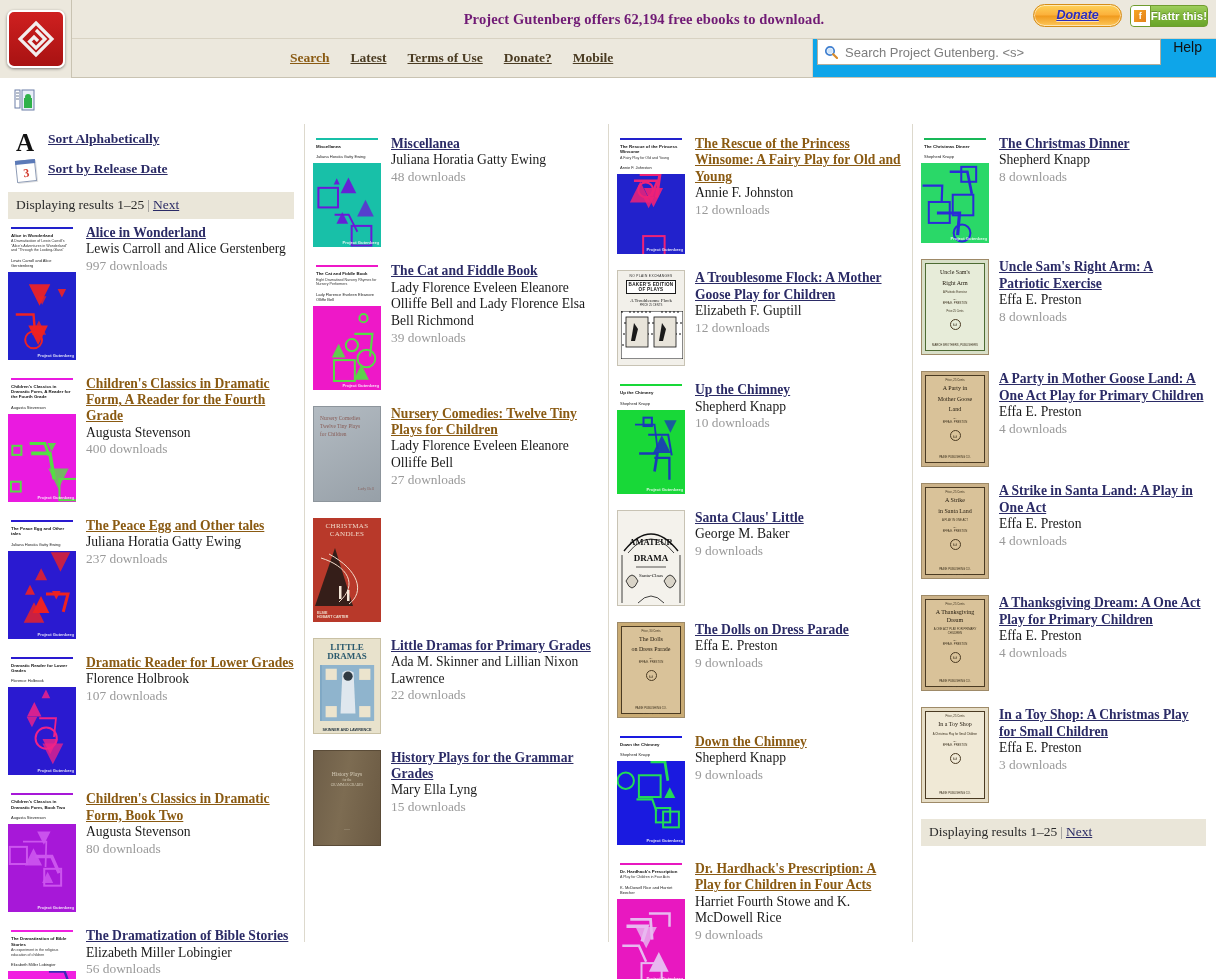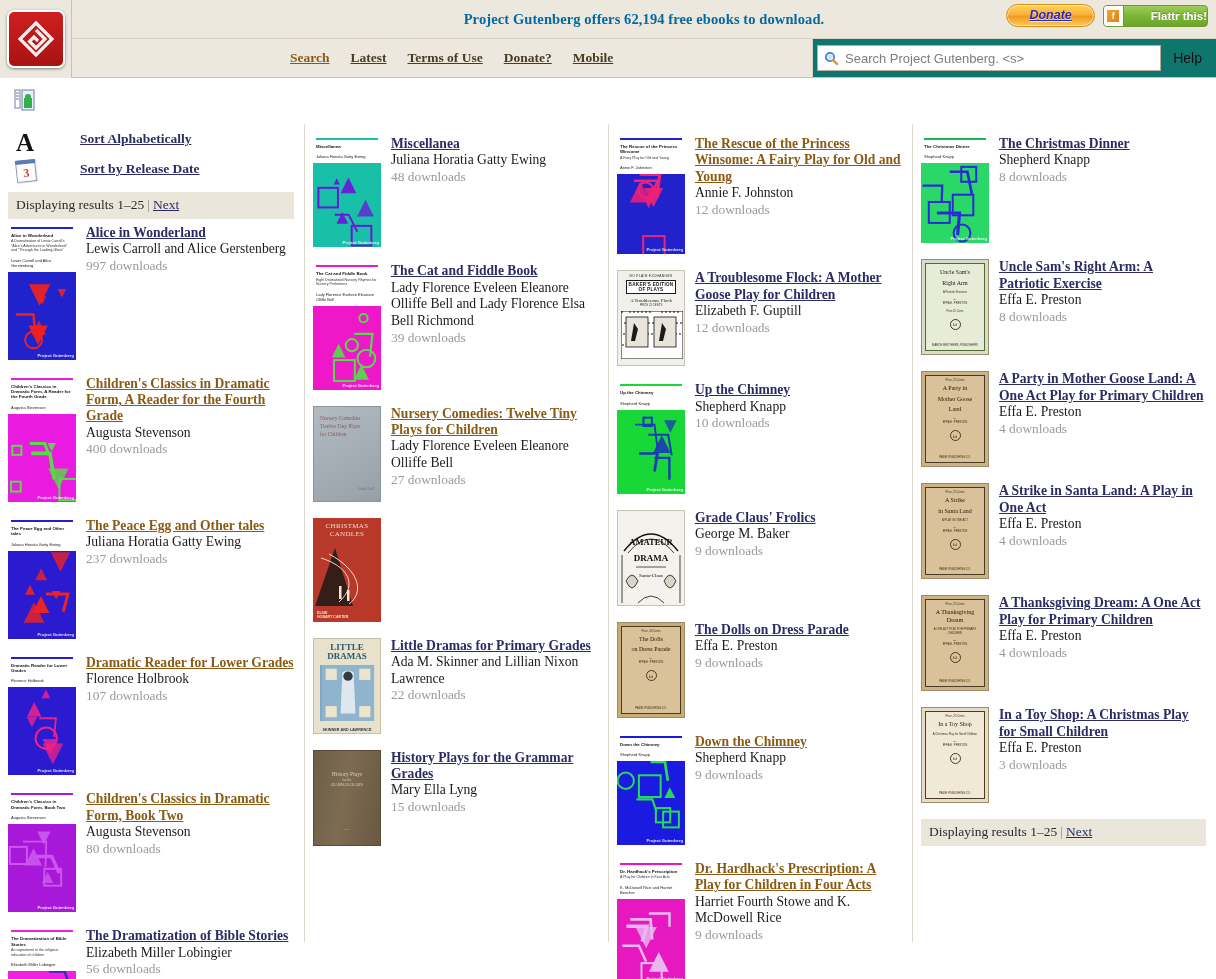--- a/index.html
+++ b/index.html
@@ -39,21 +39,21 @@
 
   .header-right { flex: 1 1 auto; display: flex; flex-direction: column; }
   .hdr-row1 {
     height: 39px;
     display: flex; align-items: center;
     position: relative;
     border-bottom: 1px solid #d8d2c2;
   }
   .offer-text {
     position: absolute; left: 0; right: 0; text-align: center;
-    font-size: 14.5px; font-weight: bold; color: #0369a1;
+    font-size: 14.5px; font-weight: bold; color: #701a75;
     letter-spacing: .1px;
   }
   .hdr-btns {
     position: absolute; right: 8px; top: 4px;
     display: flex; align-items: center; gap: 8px;
   }
   .donate-btn {
     display: inline-block;
     padding: 3px 22px 4px 22px;
     border-radius: 12px;
@@ -86,40 +86,39 @@
     display:block; width:12px; height:12px;
     background: linear-gradient(135deg,#f6a623 0%,#e4801a 100%);
     font-style: normal;
     color: #fff; font-size: 9px; line-height: 12px; text-align: center;
     font-weight: bold;
   }
   .flattr-label {
     color: #fff; font-size: 11.5px; font-weight: bold;
     padding: 0 0; line-height: 20px;
     text-shadow: 0 -1px 0 rgba(0,0,0,.25);
-    margin-left: 27px;
   }
 
   .hdr-row2 { height: 38px; display: flex; align-items: center; position: relative; }
   .nav-links {
     position: absolute; left: 218px; top: 0; height: 38px;
     display: flex; align-items: center; gap: 21px;
   }
   .nav-links a {
     font-size: 13.5px; font-weight: bold; color: #4a3b22;
     text-decoration: underline; cursor: pointer;
   }
   .nav-links a.active { color: #8a5a12; }
 
   .search-wrap {
     position: absolute; right: 0; top: 0;
     width: 404px; height: 38px;
-    background: #0f766e;
+    background: #0ea5e9;
     border-left: 1px solid #d8d2c2;
-    display: flex; align-items: center;
+    display: flex; 
     padding: 0 4px;
   }
   .search-box {
     flex: 1 1 auto;
     height: 26px;
     background: #fff;
     border: 1px solid #b5ae9c;
     display: flex; align-items: center;
     padding: 0 6px;
   }
@@ -174,21 +173,21 @@
     height: 30px;
   }
   .sortrow .sico {
     width: 40px; flex: 0 0 40px;
     display: flex; align-items: center; justify-content: flex-start;
     padding-left: 8px;
   }
   .sortrow a {
     font-size: 13.5px; font-weight: bold;
     color: #2b2b66; text-decoration: underline;
-    line-height: 18px; cursor: pointer; margin-left: 32px;
+    line-height: 18px; cursor: pointer;
   }
   .glyph-A {
     font-family: "Liberation Serif", serif;
     font-size: 25px; font-weight: bold; color: #111;
     line-height: 26px;
   }
   .cal-icon {
     width: 20px; height: 22px; position: relative;
     background: #ffffff;
     border: 1px solid #8d9bb5;
@@ -800,21 +799,21 @@
           <path d="M4,44 v48 M62,44 v48"></path>
           <path d="M8,70 q6,-12 12,0 q-6,14 -12,0Z" fill="#d9d4c8"></path>
           <path d="M46,70 q6,-12 12,0 q-6,14 -12,0Z" fill="#d9d4c8"></path>
           <path d="M20,92 q13,-14 26,0"></path>
         </g>
       </svg>
     </div>
             </div>
           </div>
        <div class="meta">
-         <a class="title" href="#">Grade Claus' Frolics</a>
+         <a class="title" href="#">Santa Claus' Little</a>
          <div class="author">George M. Baker</div>
          <div class="dl">9 downloads</div>
        </div>
         </div>
         <div class="book">
           <div class="cover">
             <div class="cover-inner">
               <div style="height:96px;background:#c9ab74;position:relative;border:1px solid #9e8a68;padding:2px">
     <div style="position:absolute;inset:3px;border:1px solid #4a3a22;background:#d9c299"></div>
     <div style="position:relative;padding:4px 5px 0 5px;text-align:center">

